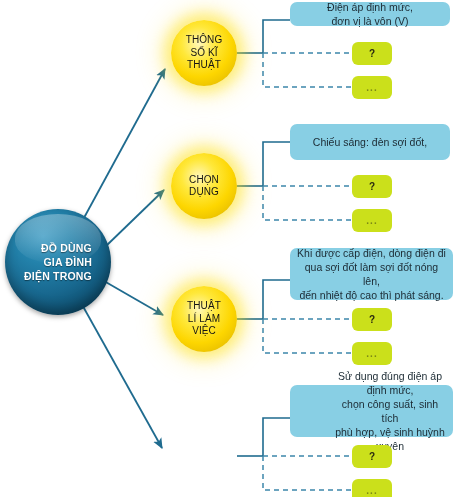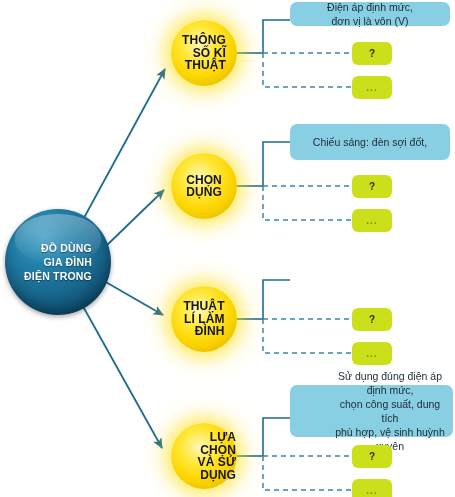--- a/index.html
+++ b/index.html
@@ -72,24 +72,24 @@
     border-radius: 50%;
     background: radial-gradient(circle at 42% 36%, #fff7b8 0%, #ffe83a 30%, #fdd600 58%, #e8bf00 82%, #d9b200 100%);
     box-shadow: 0 0 13px 7px rgba(253,222,0,0.42), 0 0 26px 12px rgba(253,222,0,0.18);
     display: flex;
     align-items: center;
     justify-content: center;
     z-index: 6;
   }
   .branch-node .btext {
     color: #141414;
-    font-weight: bold;
-    font-size: 12px;
+    font-weight: normal;
+    font-size: 10px;
     line-height: 12.5px;
-    text-align: right;
+    text-align: center;
     letter-spacing: 0.1px;
     padding: 0 1px;
   }
 
   
   .info-box {
     position: absolute;
     background: #88cfe4;
     border-radius: 7px;
     color: #1b2a33;
@@ -198,35 +198,36 @@
       <div>Chiếu sáng: đèn sợi đốt,</div>
     </div>
   </div>
   <div class="blank-box" style="left:352px; top:175px;">?</div>
   <div class="blank-box dots" style="left:352px; top:209px;">...</div>
 
   <div class="branch-node" style="left:171px; top:286px;">
     <div class="btext">
       <div>THUẬT</div>
       <div>LÍ LÀM</div>
-      <div>ĐÌNH</div>
+      <div>VIỆC</div>
+    </div>
+  </div>
+  <div class="info-box" style="left:290px; top:248px; width:163px; height:52px;">
+    <div>
+      <div>Khi được cấp điện, dòng điện đi</div>
+      <div>qua sợi đốt làm sợi đốt nóng lên,</div>
+      <div>đến nhiệt độ cao thì phát sáng.</div>
     </div>
   </div>
   <div class="blank-box" style="left:352px; top:308px;">?</div>
   <div class="blank-box dots" style="left:352px; top:342px;">...</div>
 
-  <div class="branch-node" style="left:171px; top:423px;">
-    <div class="btext">
-      <div>LỰA CHỌN</div>
-      <div>VÀ SỬ DỤNG</div>
-    </div>
-  </div>
   <div class="info-box" style="left:290px; top:385px; width:163px; height:52px;padding-left:43px;">
     <div>
       <div>Sử dụng đúng điện áp định mức,</div>
-      <div>chọn công suất, dung tích</div>
+      <div>chọn công suất, sinh tích</div>
       <div>phù hợp, vệ sinh huỳnh xuyên</div>
     </div>
   </div>
   <div class="blank-box" style="left:352px; top:445px;">?</div>
   <div class="blank-box dots" style="left:352px; top:479px;">...</div>
 
 </div>
 
 </body></html>

